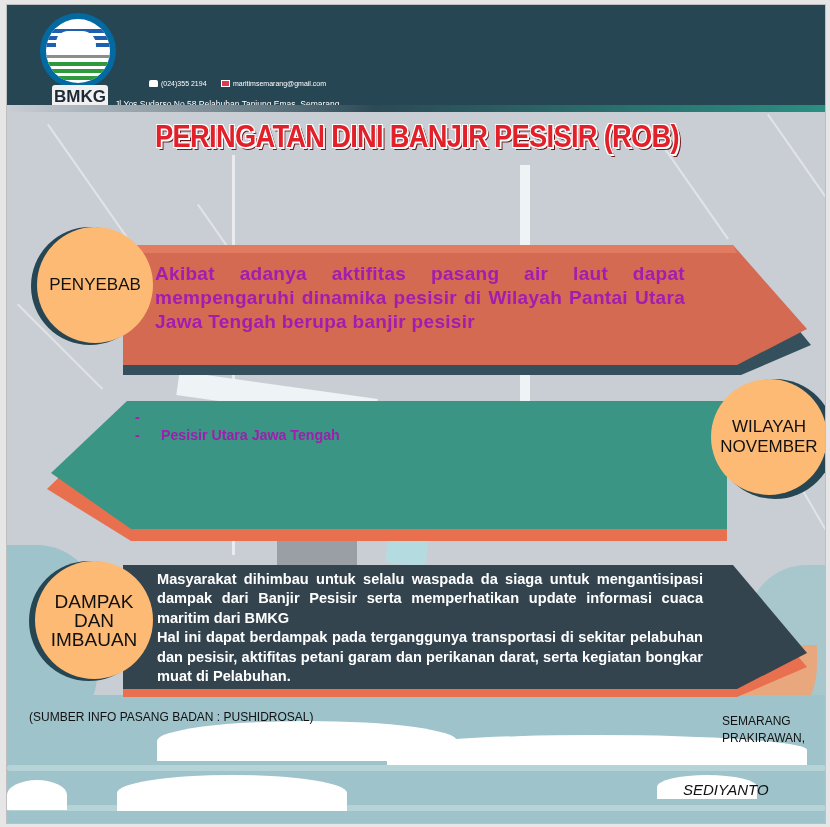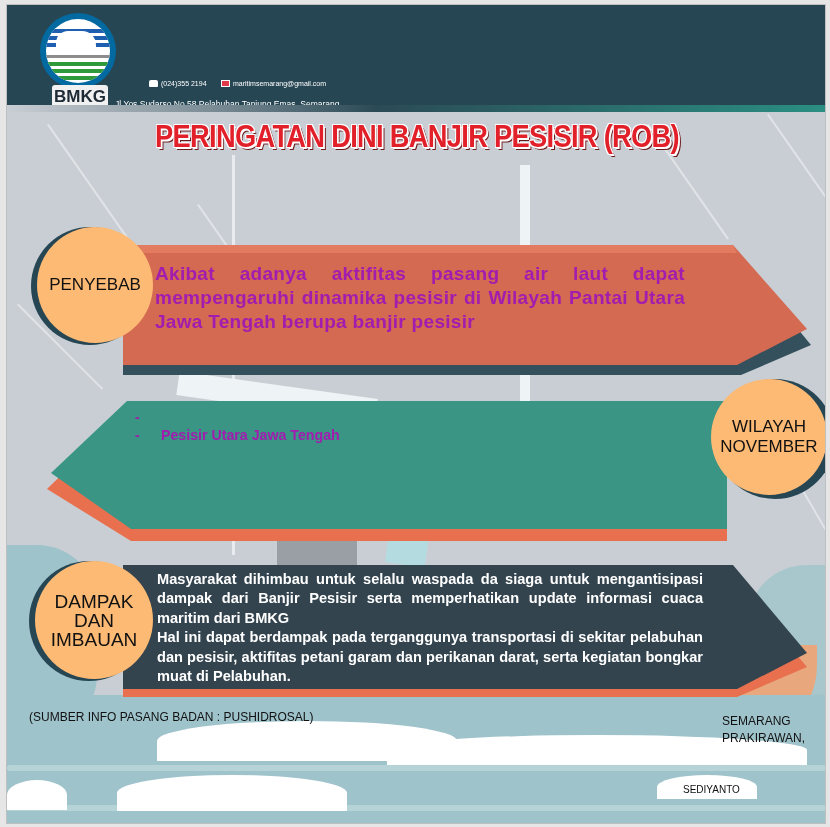--- a/index.html
+++ b/index.html
@@ -203,14 +203,14 @@
       <div>Masyarakat dihimbau untuk selalu waspada da siaga untuk mengantisipasi dampak dari Banjir Pesisir serta memperhatikan update informasi cuaca maritim dari BMKG</div>
       <div>Hal ini dapat berdampak pada terganggunya transportasi di sekitar pelabuhan dan pesisir, aktifitas petani garam dan perikanan darat, serta kegiatan bongkar muat di Pelabuhan.</div>
     </div>
   </div>
 
   <div class="footnote" style="left:22px;top:705px;">(SUMBER INFO PASANG BADAN : PUSHIDROSAL)</div>
   <div class="sign" style="left:668px;top:708px;margin-left:47px;">
     <div>SEMARANG</div>
     <div>PRAKIRAWAN,</div>
   </div>
-  <div class="sign" style="left:676px;top:776px;font-size:10px;">SEDIYANTO</div>
+  <div class="sign" style="left:676px;top:776px;font-size:15px;font-style:italic;">SEDIYANTO</div>
 </div>
 
 </body></html>

